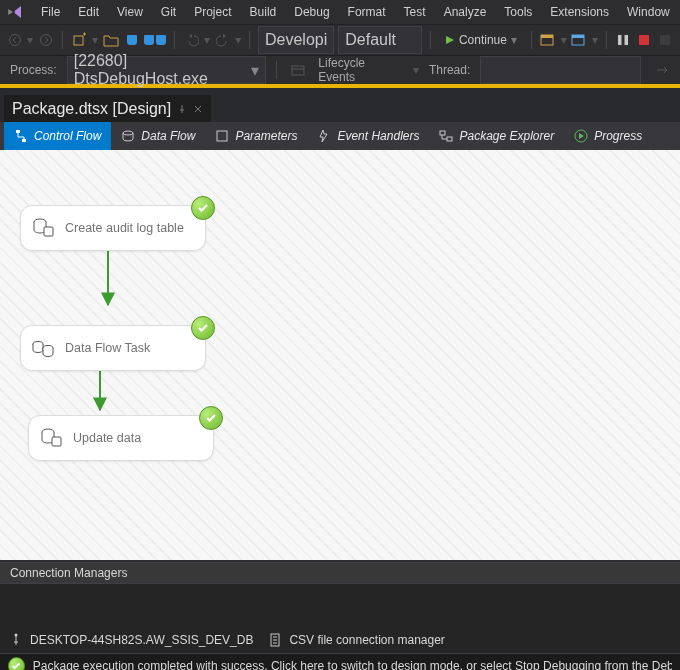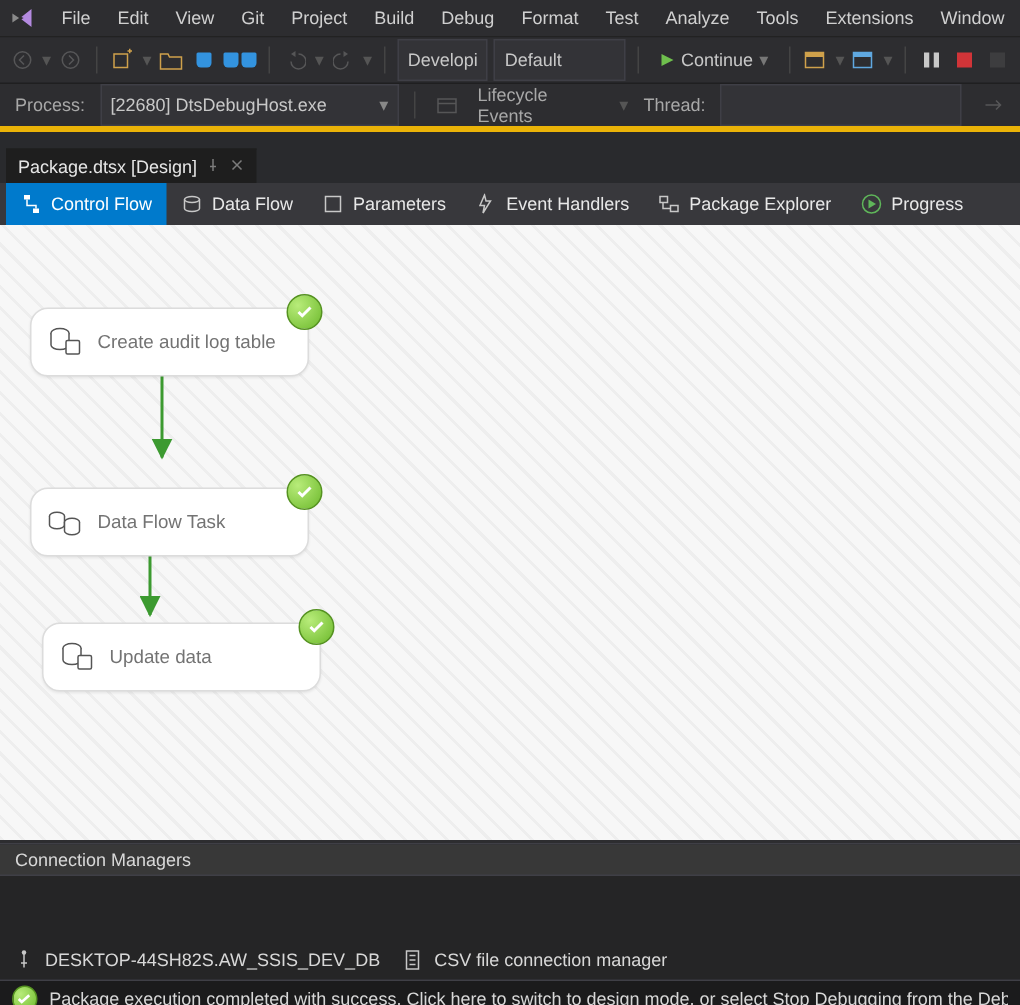--- a/index.html
+++ b/index.html
@@ -49,21 +49,21 @@
   }
   .tbtn.dim { opacity: .45; }
   .sep { width: 1px; height: 18px; background: #444; margin: 0 4px; }
   .tcombo {
     height: 22px;
     background: #333337;
     border: 1px solid #3f3f46;
     color: #c8c8c8;
     padding: 2px 6px;
     display: inline-flex; align-items: center;
-    font-size: 12px;
+    font-size: 16px;
   }
   .tlabel { color: #a8a8a8; padding: 0 4px; }
 
   
   .processbar {
     display: flex;
     align-items: center;
     height: 28px;
     background: #2d2d30;
     padding: 0 6px;
@@ -78,21 +78,21 @@
     height: 30px;
     background: #292a2d;
     padding: 4px 4px 0 4px;
   }
   .doctab {
     display: flex;
     align-items: center;
     background: #1e1e1e;
     color: #e6e6e6;
     padding: 4px 8px;
-    font-size: 12px;
+    font-size: 16px;
     gap: 6px;
     border-top: 1px solid #1e1e1e;
   }
   .doctab .pin, .doctab .close { opacity: .6; }
 
   
   .subtabs {
     display: flex;
     align-items: center;
     height: 28px;
@@ -101,20 +101,21 @@
     gap: 0;
   }
   .subtab {
     display: flex;
     align-items: center;
     padding: 0 10px;
     height: 28px;
     gap: 6px;
     color: #e8e8e8;
     cursor: default;
+    font-style: italic;
   }
   .subtab.active {
     background: #007acc;
     color: #fff;
   }
   .subtab .ico { width: 14px; height: 14px; display: inline-flex; }
 
   
   .canvas {
     position: relative;

